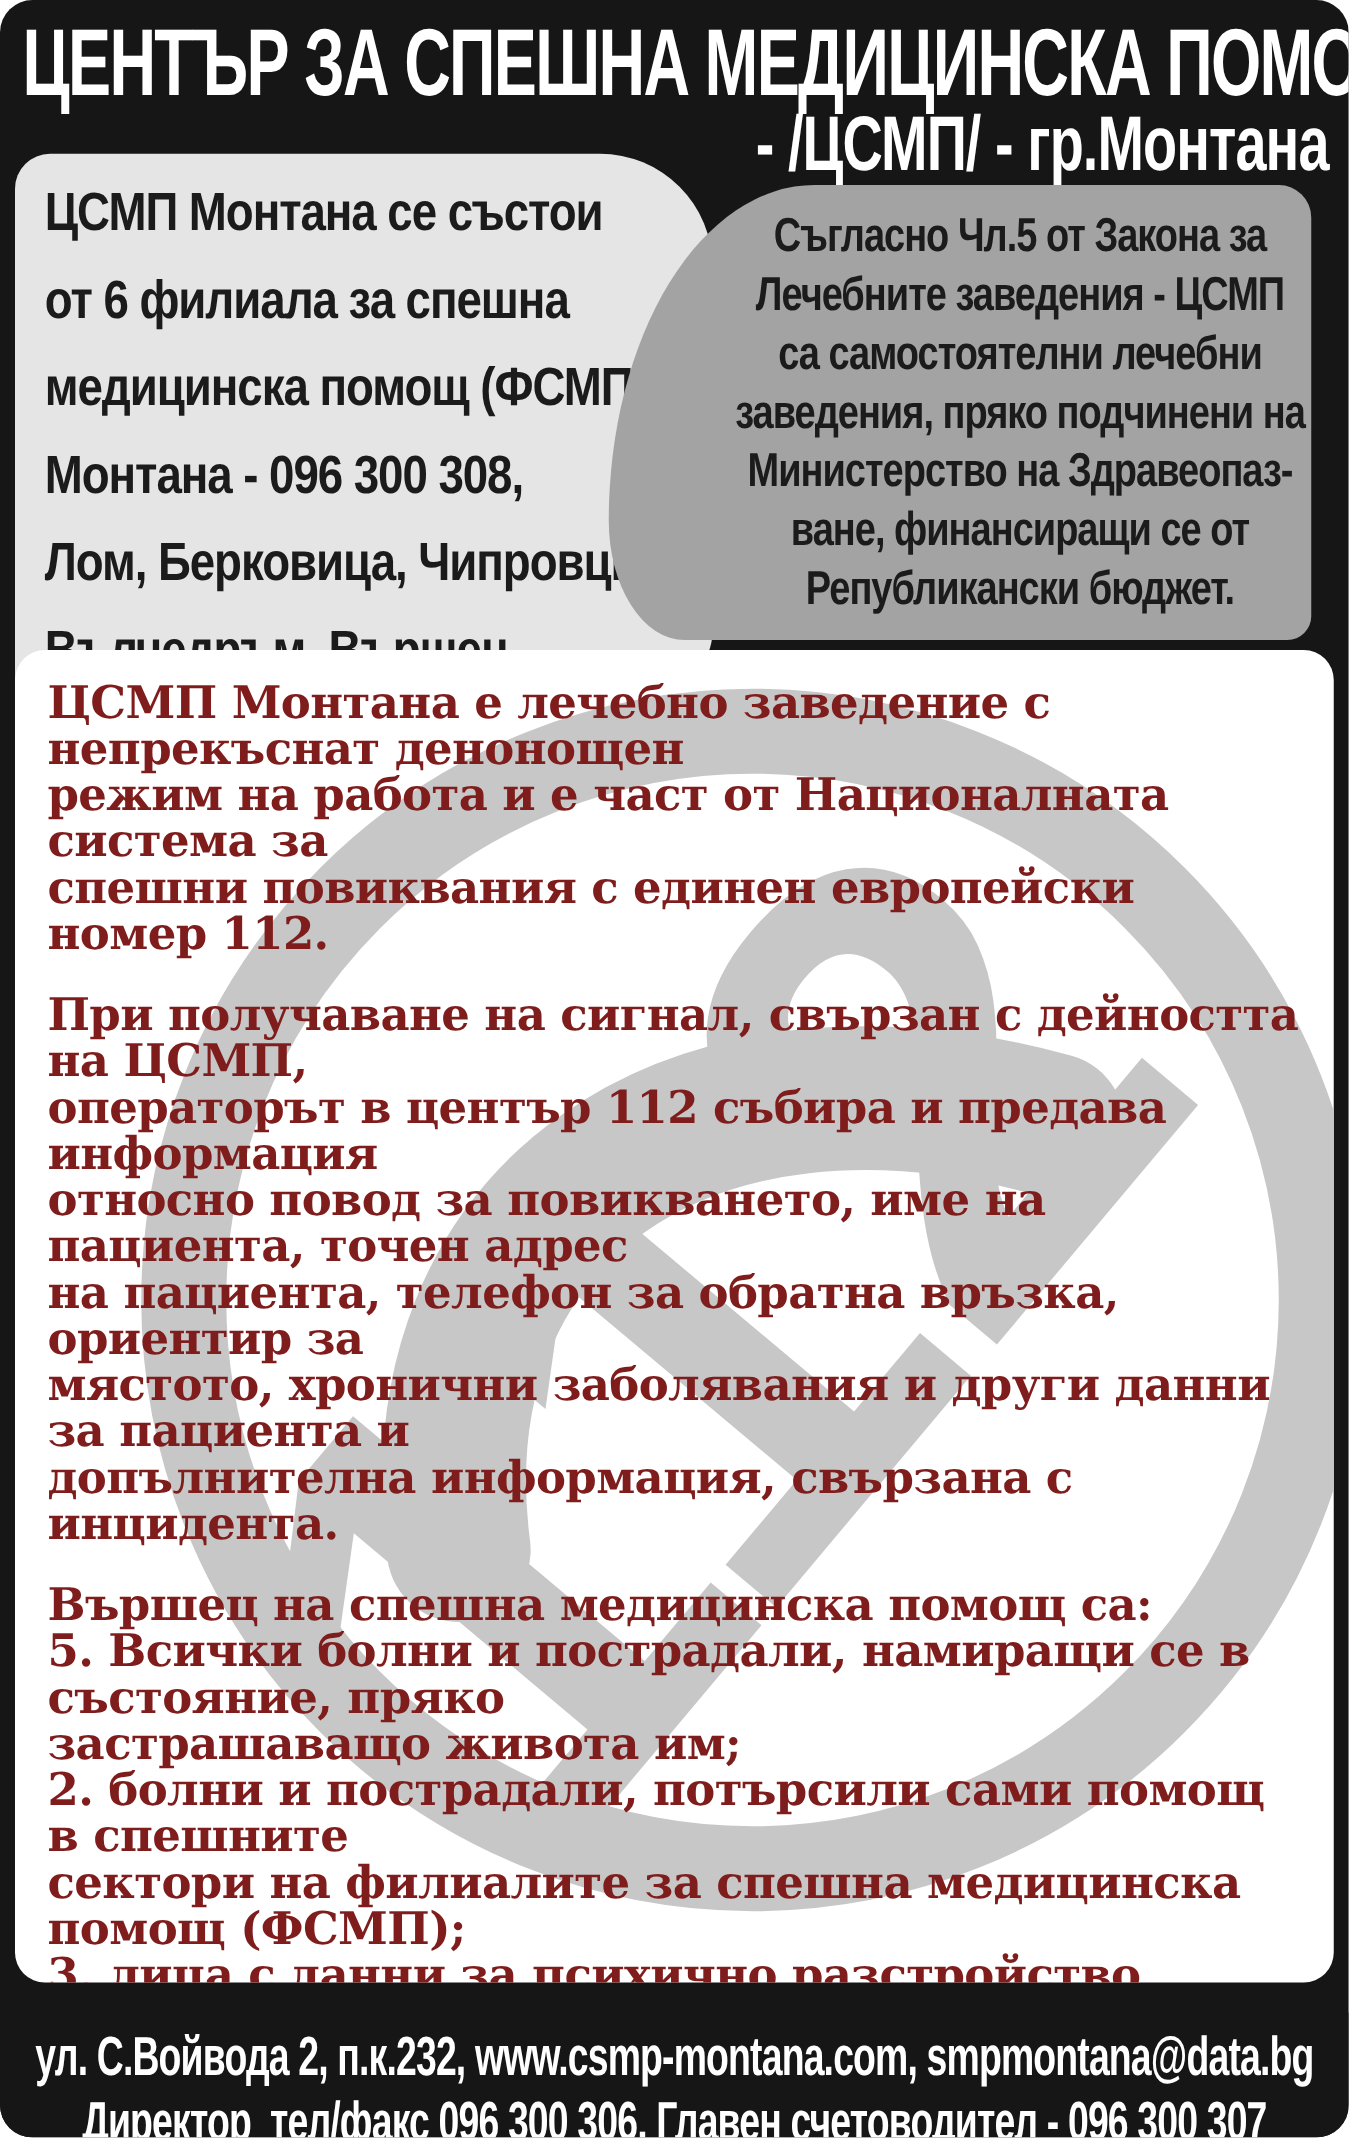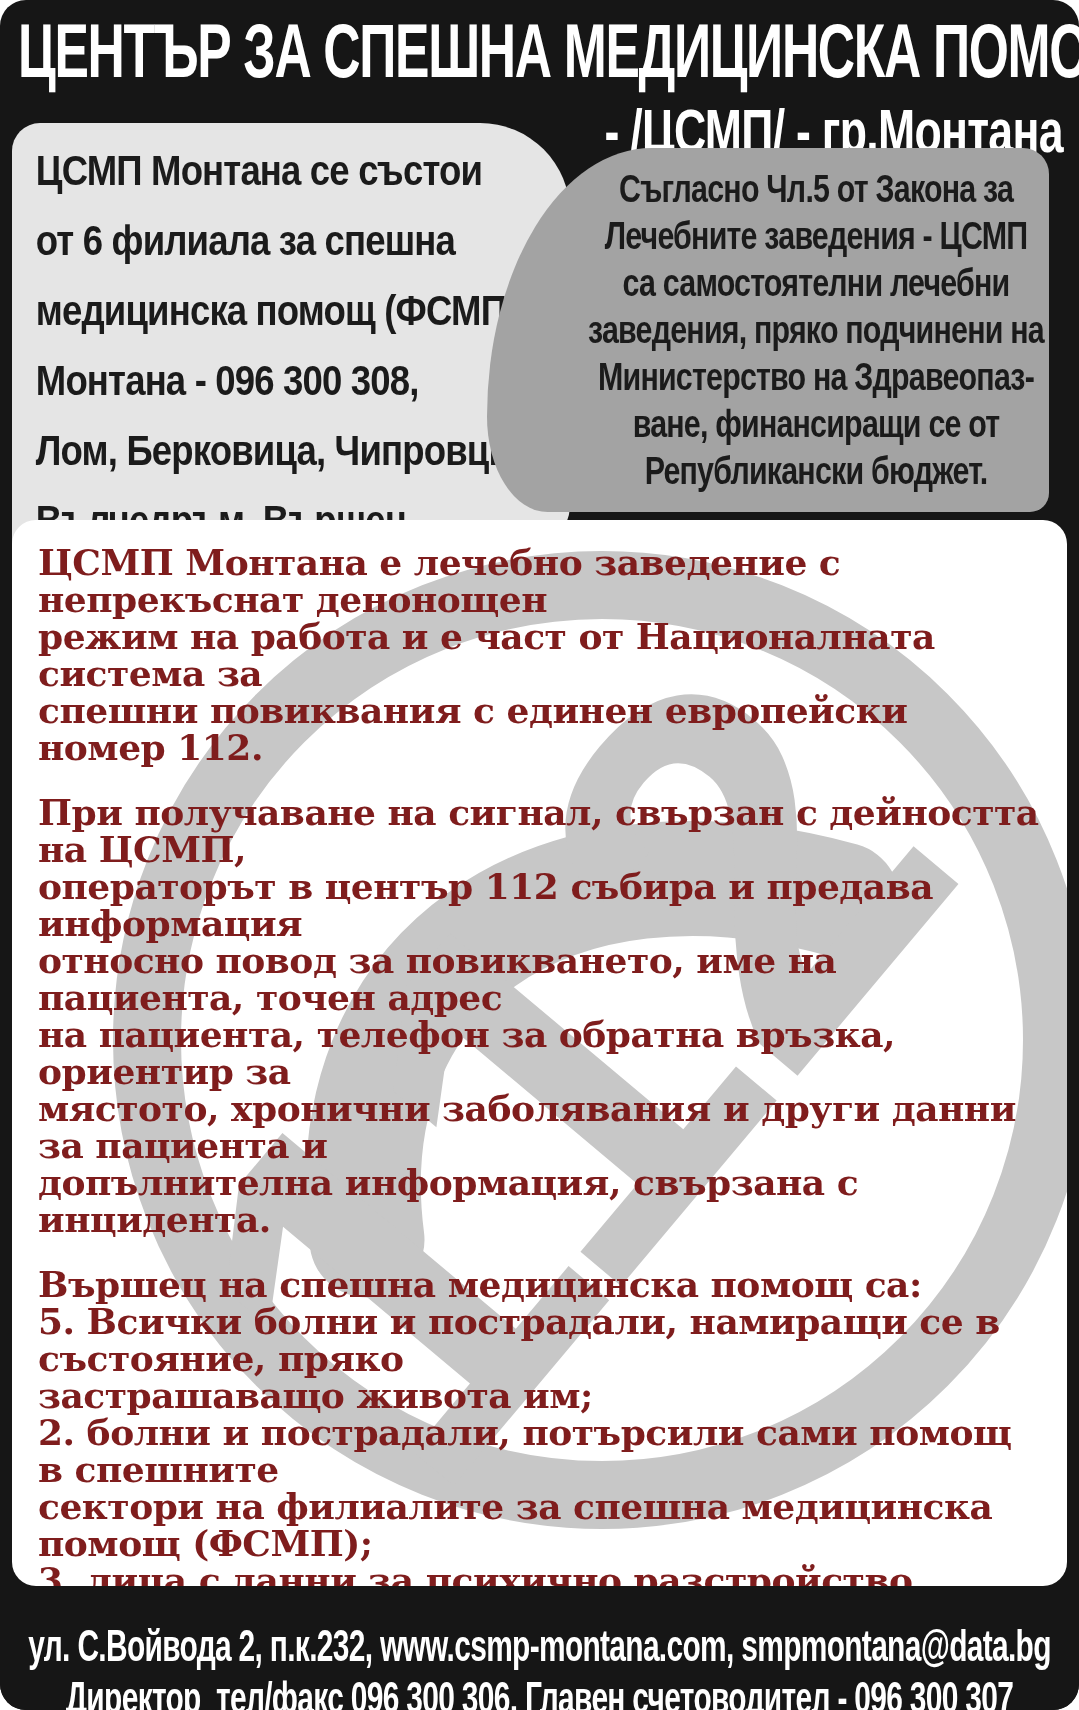--- a/index.html
+++ b/index.html
@@ -8,21 +8,21 @@
     background:#161616; border-radius:26px; overflow:hidden;
     font-family:"Liberation Sans", sans-serif;
   }
   
   .title {
     position:absolute; left:18px; top:8px; height:86px;
     font-weight:bold; font-size:76px; line-height:86px;
     color:#ffffff; letter-spacing:-2px; white-space:nowrap;
     width:147.06%; transform:scaleX(0.68); transform-origin:0 0; text-align:center;
   }
-  .subtitle-wrap { position:absolute; right:16px; top:97px; width:560px; height:70px; }
+  .subtitle-wrap { position:absolute; right:16px; top:82px; width:560px; height:70px; }
   .subtitle {
     font-weight:bold; font-size:62px; line-height:68px; color:#ffffff;
     letter-spacing:-1px; white-space:nowrap;
     width:138.9%; transform:scaleX(0.72); transform-origin:100% 0; text-align:right;
     position:absolute; right:0; top:0;
   }
   
   .left-box {
     position:absolute; left:12px; top:86px; width:558px; height:428px;
     background:#e5e5e5; border-radius:28px 90px 46px 0;margin-top:37px;

